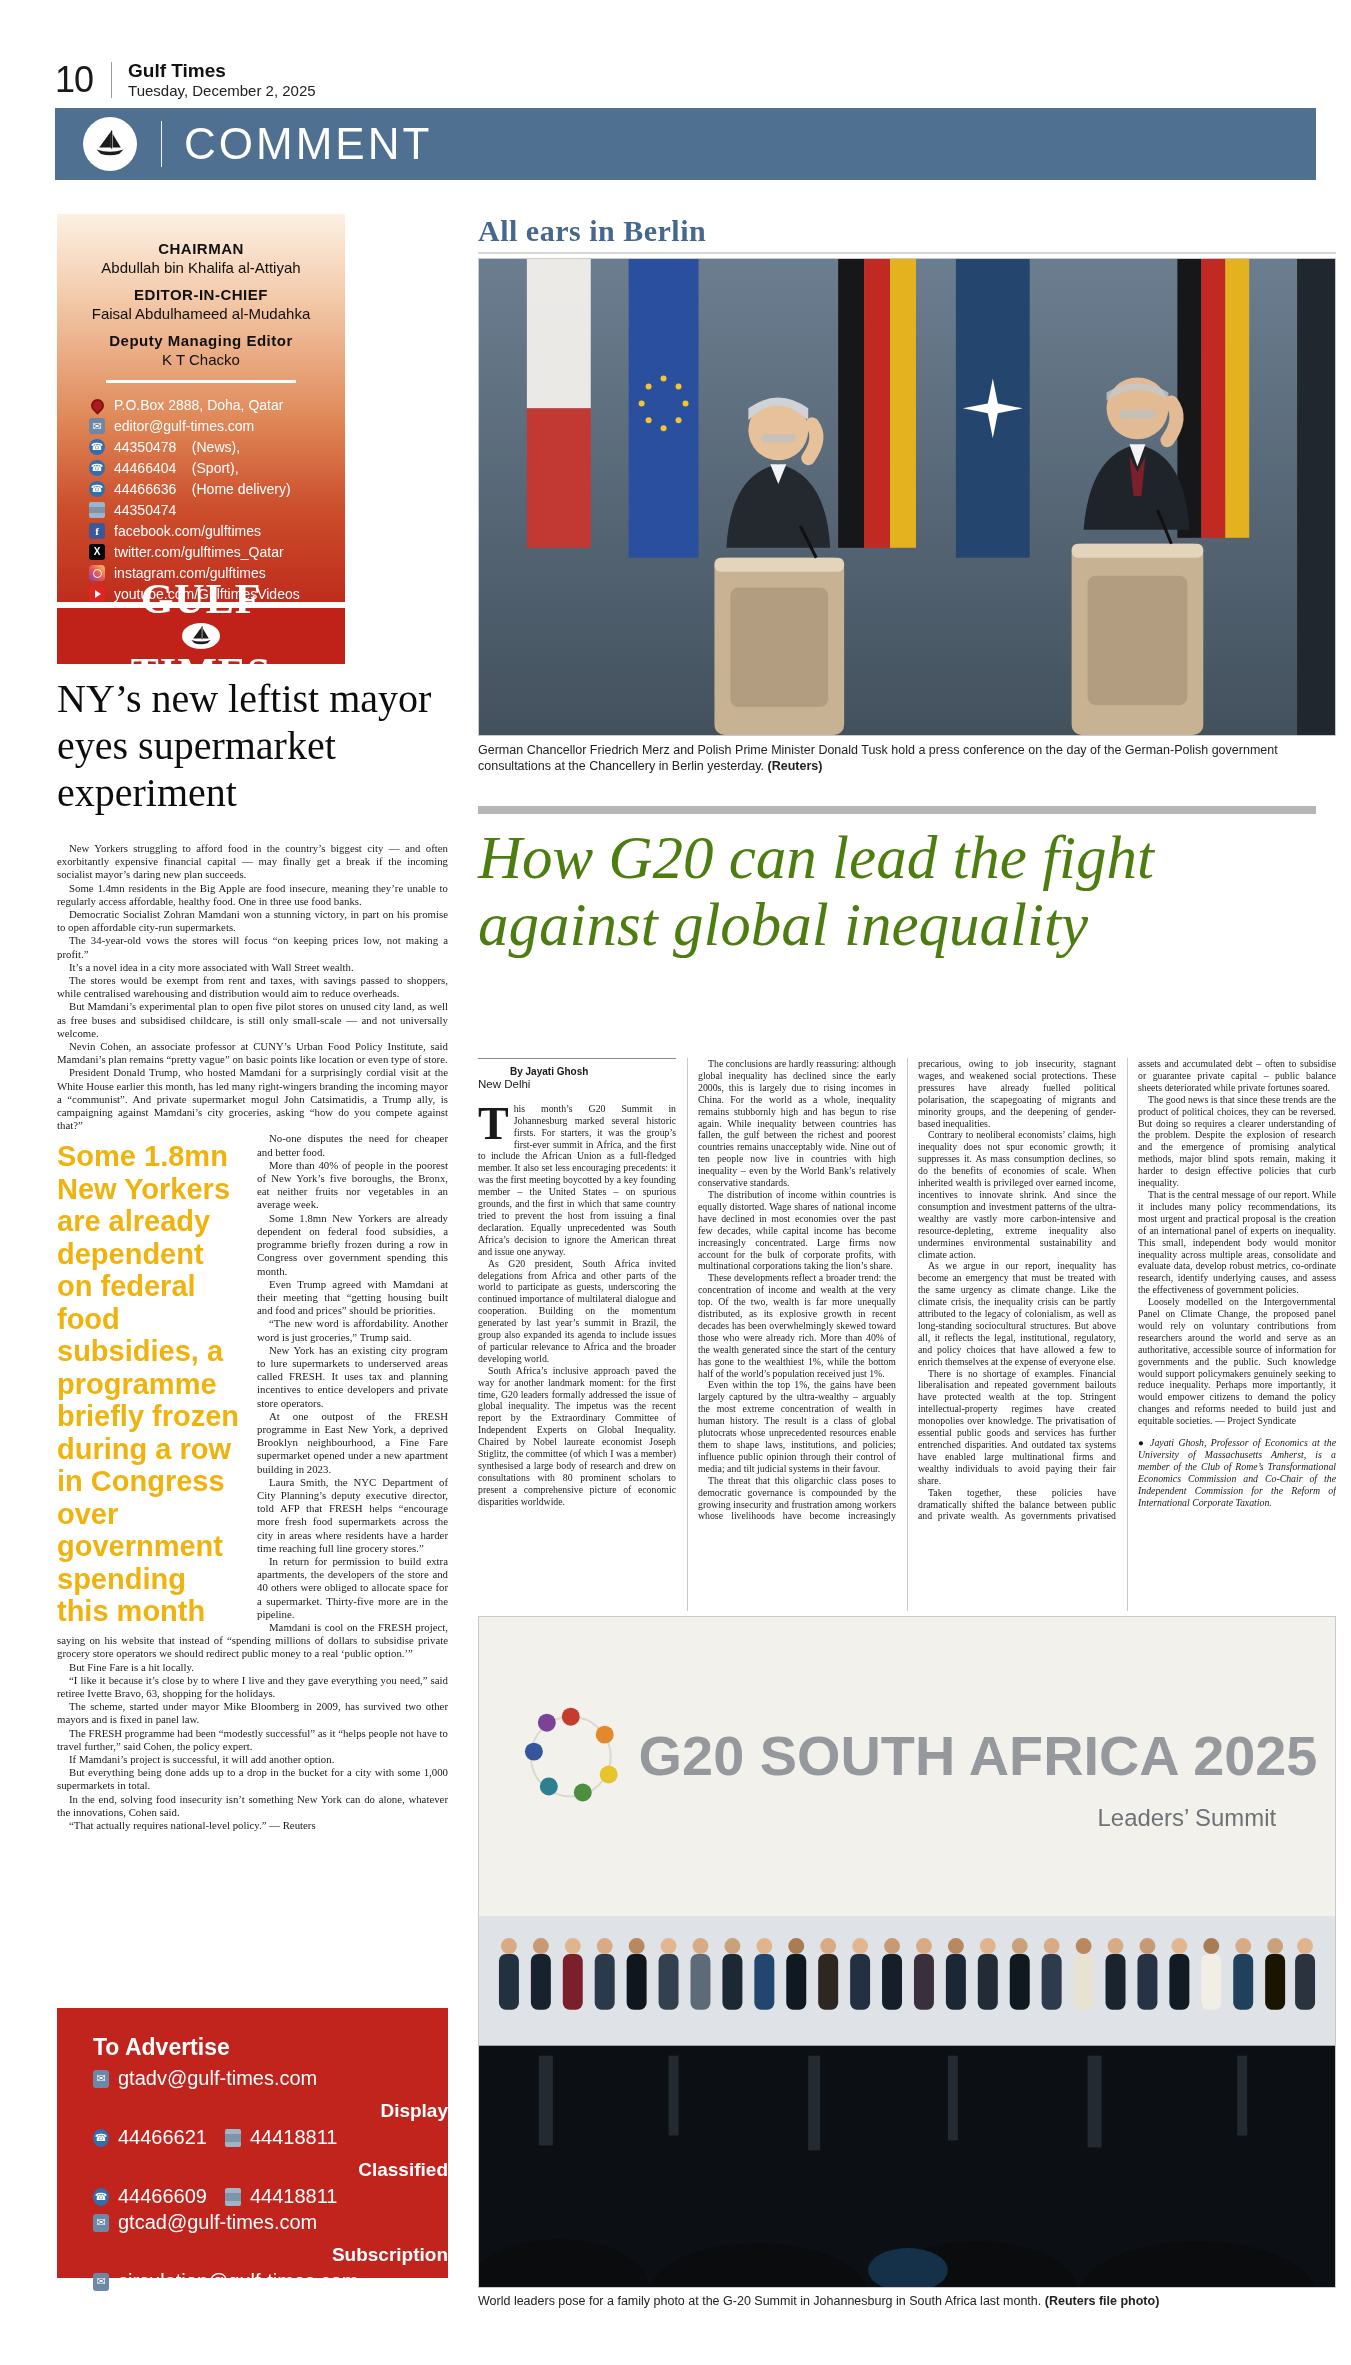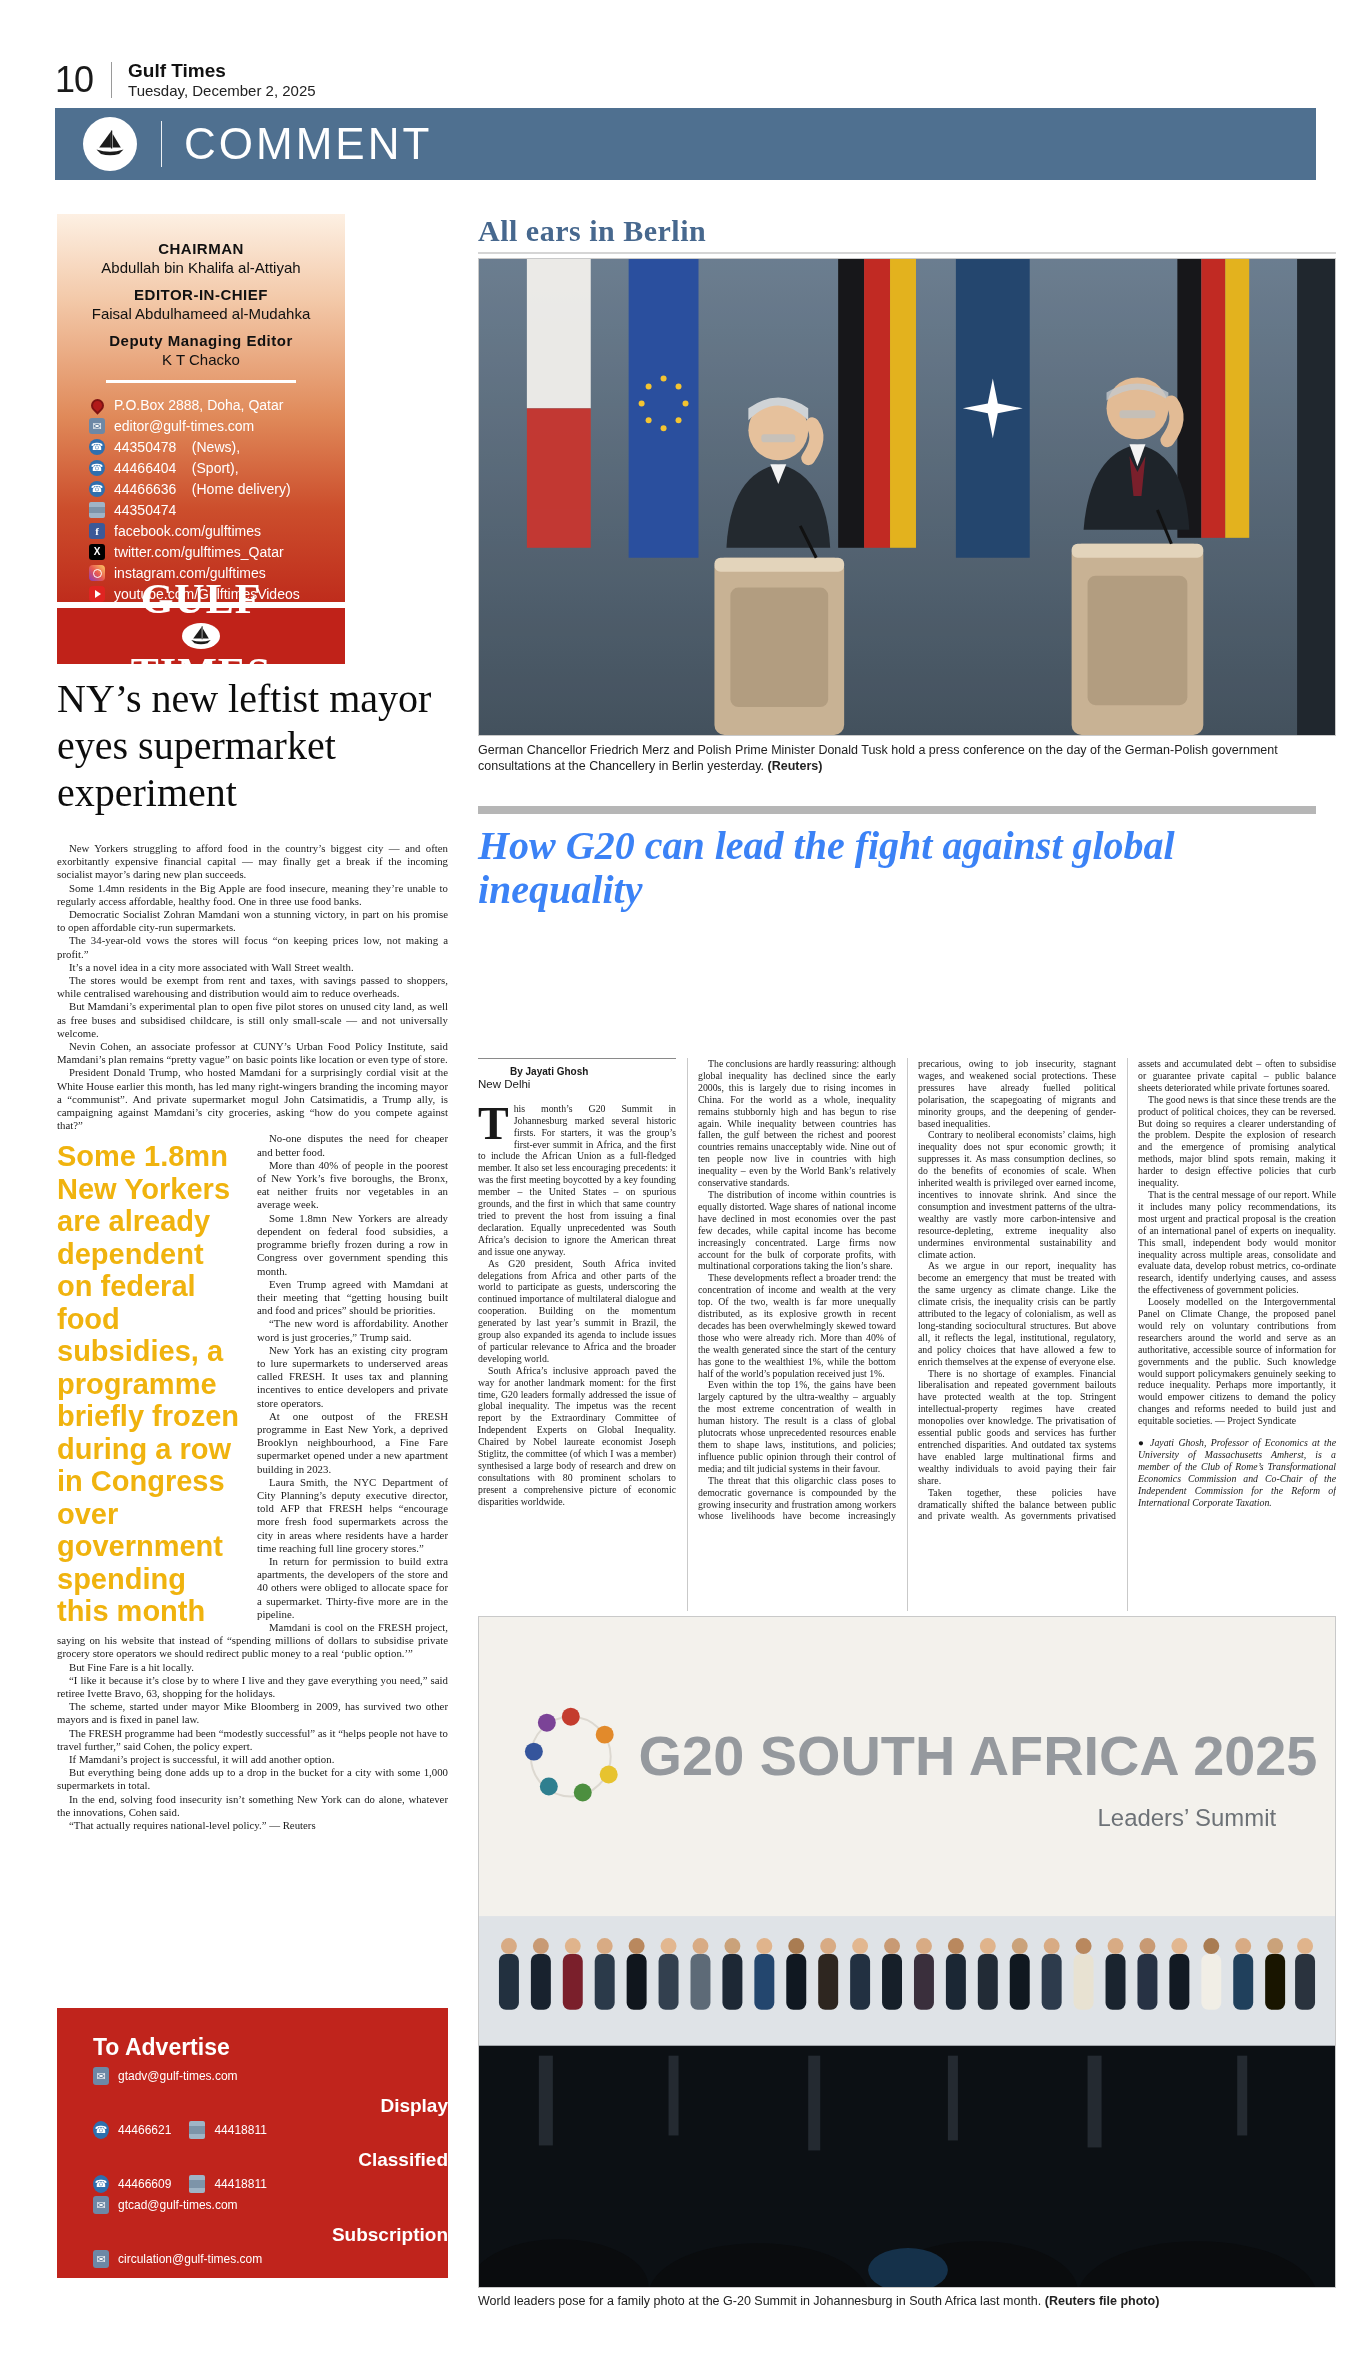--- a/index.html
+++ b/index.html
@@ -55,33 +55,33 @@
   .ny-headline { position:absolute; left:57px; top:676px; width:391px; font-family:"Liberation Serif", serif; font-size:40px; line-height:1.17; font-weight:400; color:#0d0d0d; }
   .ny-body { position:absolute; left:57px; top:842px; width:391px; height:1160px; overflow:hidden;
       font-family:"Liberation Serif", serif; font-size:10.8px; line-height:13.2px; color:#1a1a1a; text-align:justify; }
   .ny-body p { text-indent:12px; }
   .pullquote { float:left; width:186px; margin:8px 14px 6px 0; color:#f0b30e; font-size:29px; line-height:1.12; font-weight:bold; font-family:"Liberation Sans", sans-serif; text-align:left; }
 
   
   .adbox { position:absolute; left:57px; top:2008px; width:391px; height:270px; background:#c0241c; color:#fff; padding:26px 0 0 36px; }
   .adbox .h { font-size:23px; font-weight:bold; margin-bottom:6px; }
   .adbox .sub { font-size:19px; font-weight:bold; margin:10px 0 4px;text-align:right; }
-  .adbox .row { display:flex; align-items:center; font-size:12px; margin-bottom:3px;text-align:center; }
+  .adbox .row { display:flex; align-items:center; font-size:20px; margin-bottom:3px;text-align:center; }
   .adbox .ic { width:18px; height:18px; margin-right:9px; }
   .adbox .gap { display:inline-block; width:18px; }
   .adbox .copy { font-size:19px; margin-top:18px; }
 
   
   .kicker { position:absolute; left:478px; top:214px; width:858px; font-family:"Liberation Serif", serif; font-weight:bold; font-size:30px; color:#47688e; letter-spacing:.5px; }
   .kicker-rule { position:absolute; left:478px; top:252px; width:858px; height:2px; background:#d5d5d5; }
   .photo1 { position:absolute; left:478px; top:258px; width:858px; height:478px; border:1px solid #c9c9c9; }
   .photo-caption { position:absolute; left:478px; top:742px; width:858px; font-size:12.5px; line-height:1.3; color:#222; }
   .photo-caption b { font-weight:bold; }
   .grayrule { position:absolute; left:478px; top:806px; width:838px; height:8px; background:#b6b6b6; }
-  .g20-headline { position:absolute; left:478px; top:824px; width:858px; font-family:"Liberation Serif", serif; font-style:italic; font-weight:700; font-size:40px; line-height:1.1; color:#3b82f6; }
+  .g20-headline { position:absolute; left:478px; top:824px; width:858px; font-family:"Liberation Serif", serif; font-style:italic; font-weight:400; font-size:61px; line-height:1.1; color:#4d7c0f; }
 
   .g20-cols { position:absolute; left:478px; top:1058px; width:858px; height:553px; overflow:hidden;
       column-count:4; column-gap:22px; column-rule:1px solid #c9c9c9;
       font-family:"Liberation Serif", serif; font-size:9.8px; line-height:11.9px; text-align:justify; color:#191919; }
   .byline { border-top:1px solid #8a8a8a; padding-top:7px; margin-bottom:12px; font-family:"Liberation Sans", sans-serif; }
   .byline .by { font-weight:bold; font-size:10px;margin-left:32px; }
   .byline .dl { font-size:11.5px; margin-top:1px; }
   .g20-pgs p { text-indent:10px; }
   .g20-pgs p:first-child { text-indent:0; }
   .g20-pgs p:first-child::first-letter { float:left; font-size:46px; line-height:38px; padding:2px 5px 0 0; font-weight:bold; font-style:normal; }

